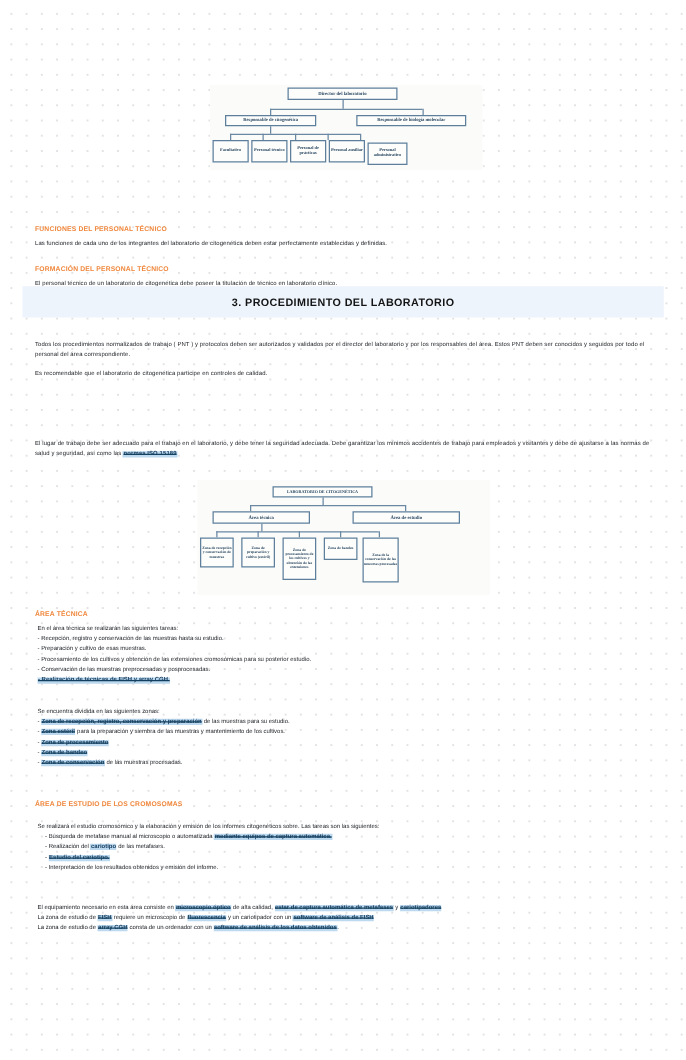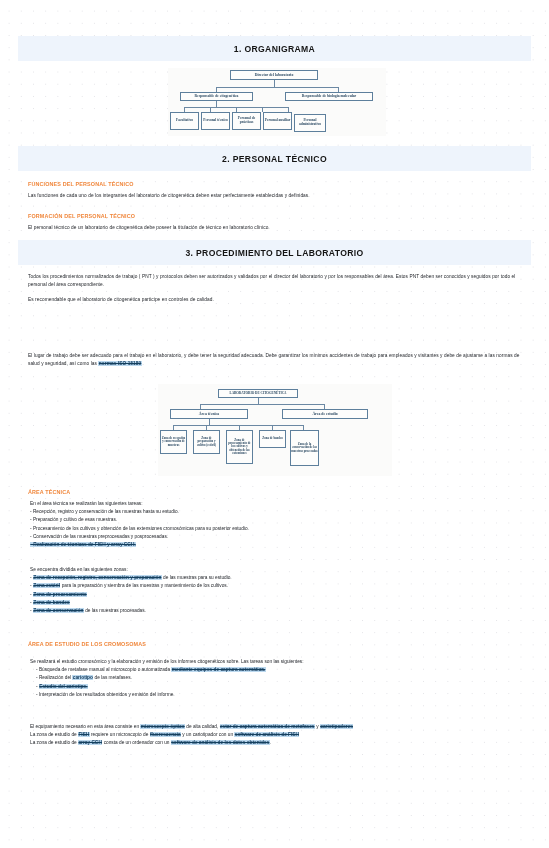--- a/index.html
+++ b/index.html
@@ -99,23 +99,20 @@
     background:#6b88a3;
   }
   .lnv{width:1px;}
   .lnh{height:1px;}
 </style>
 </head>
 <body>
 
 <div class="page">
 
-  <div class="band" style="top:36px;">
-    <span class="band-title">1. ORGANIGRAMA</span>
-  </div>
 
   <div class="figure" style="left:168px;top:68px;width:218px;height:68px;">
 
     <div class="fig-box" style="left:62px;top:2px;width:88px;height:10px;font-size:3.8px;">
       <span>Director del laboratorio</span>
     </div>
 
     <div class="ln lnv" style="left:106px;top:12px;height:7px;"></div>
     <div class="ln lnh" style="left:48px;top:19px;width:122px;"></div>
     <div class="ln lnv" style="left:48px;top:19px;height:5px;"></div>
@@ -146,31 +143,28 @@
       <span>Personal de prácticas</span>
     </div>
     <div class="fig-box" style="left:95px;top:44px;width:29px;height:18px;font-size:3.5px;">
       <span>Personal auxiliar</span>
     </div>
     <div class="fig-box" style="left:126px;top:46px;width:32px;height:18px;font-size:3.5px;">
       <span>Personal administrativo</span>
     </div>
   </div>
 
-  <div class="band" style="top:146px;">
-    <span class="band-title">2. PERSONAL TÉCNICO</span>
-  </div>
 
   <div class="sub-head" style="top:181px;">FUNCIONES DEL PERSONAL TÉCNICO</div>
   <div class="para" style="top:192px;">Las funciones de cada uno de los integrantes del laboratorio de citogenética deben estar perfectamente establecidas y definidas.</div>
 
   <div class="sub-head" style="top:213px;">FORMACIÓN DEL PERSONAL TÉCNICO</div>
   <div class="para" style="top:224px;">El personal técnico de un laboratorio de citogenética debe poseer la titulación de técnico en laboratorio clínico.</div>
 
-  <div class="band" style="top:240px;">
+  <div class="band" style="top:229px;">
     <span class="band-title">3. PROCEDIMIENTO DEL LABORATORIO</span>
   </div>
 
   <div class="para" style="top:273px;">Todos los procedimientos normalizados de trabajo ( PNT ) y protocolos deben ser autorizados y validados por el director del laboratorio y por los responsables del área. Estos PNT deben ser conocidos y seguidos por  todo el personal del área correspondiente.</div>
   <div class="para" style="top:296px;">Es recomendable que el laboratorio de citogenética participe en controles de calidad.</div>
 
 
   <div class="para" style="top:352px;"><span>El lugar de trabajo debe ser adecuado para el trabajo en el laboratorio, y debe tener la seguridad adecuada. Debe garantizar los mínimos accidentes de trabajo para empleados y visitantes y debe de ajustarse a las normas de salud y seguridad, así como las </span><span class="hl-st">normas ISO 15189</span></div>
 
   <div class="figure" style="left:158px;top:384px;width:234px;height:92px;">

